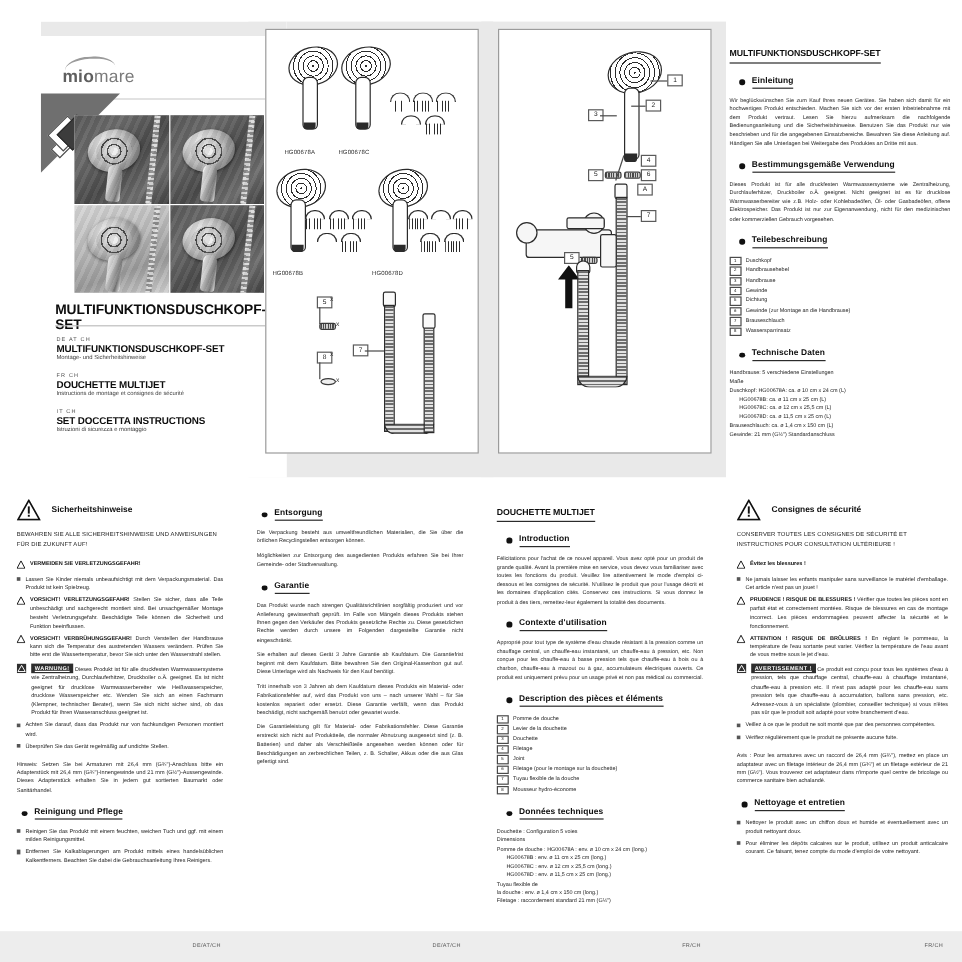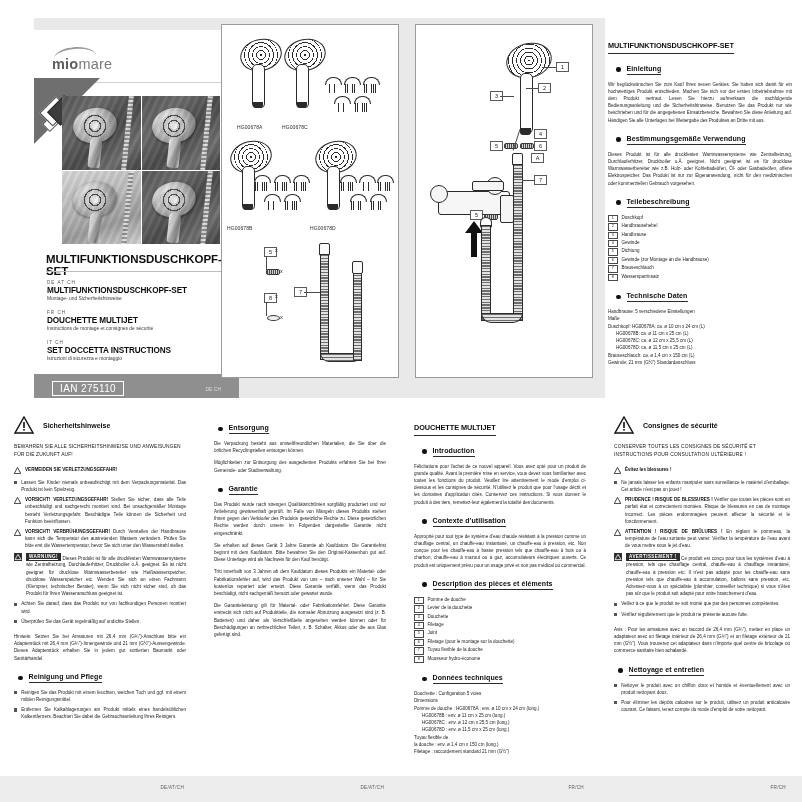--- a/index.html
+++ b/index.html
@@ -436,24 +436,20 @@
         <div class="lang-flags">FR CH</div>
         <div class="lang-title">DOUCHETTE MULTIJET</div>
         <div class="lang-sub">Instructions de montage et consignes de sécurité</div>
       </div>
       <div class="lang-block" style="top:322px">
         <div class="lang-flags">IT CH</div>
         <div class="lang-title">SET DOCCETTA INSTRUCTIONS</div>
         <div class="lang-sub">Istruzioni di sicurezza e montaggio</div>
       </div>
 
-      <div class="ian-bar">
-        <div class="ian-box">IAN 275110</div>
-        <div class="ian-flags">DE CH</div>
-      </div>
     </div>
 
     <div class="dpanel p2">
 
       <div class="shower-fig" style="left:18px; top:14px;">
         <div class="sf-head"></div>
         <div class="sf-handle"></div>
         <div class="sf-tip"></div>
       </div>
       <div class="sf-label" style="left:15px; top:99px;">HG00678A</div>

